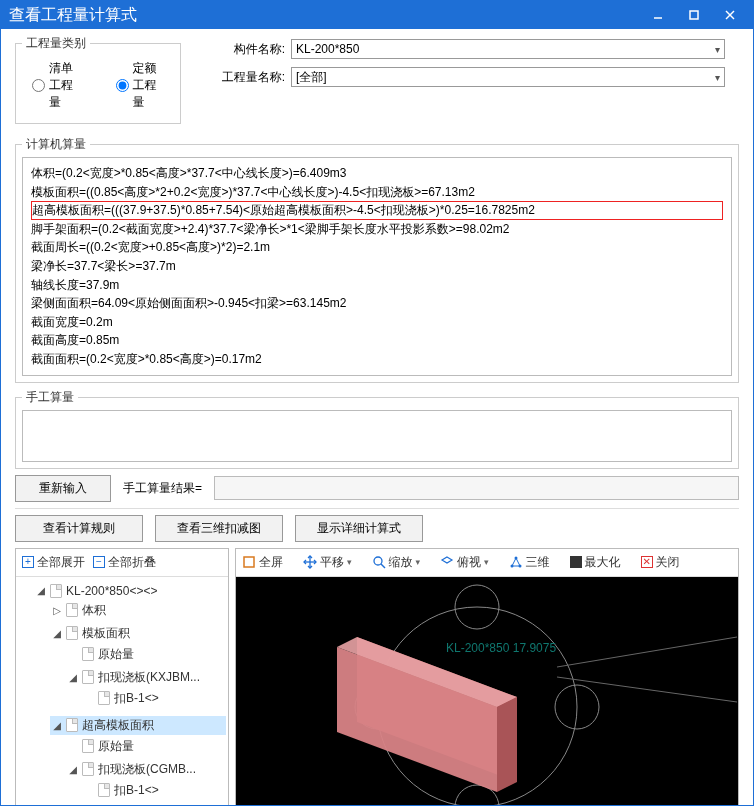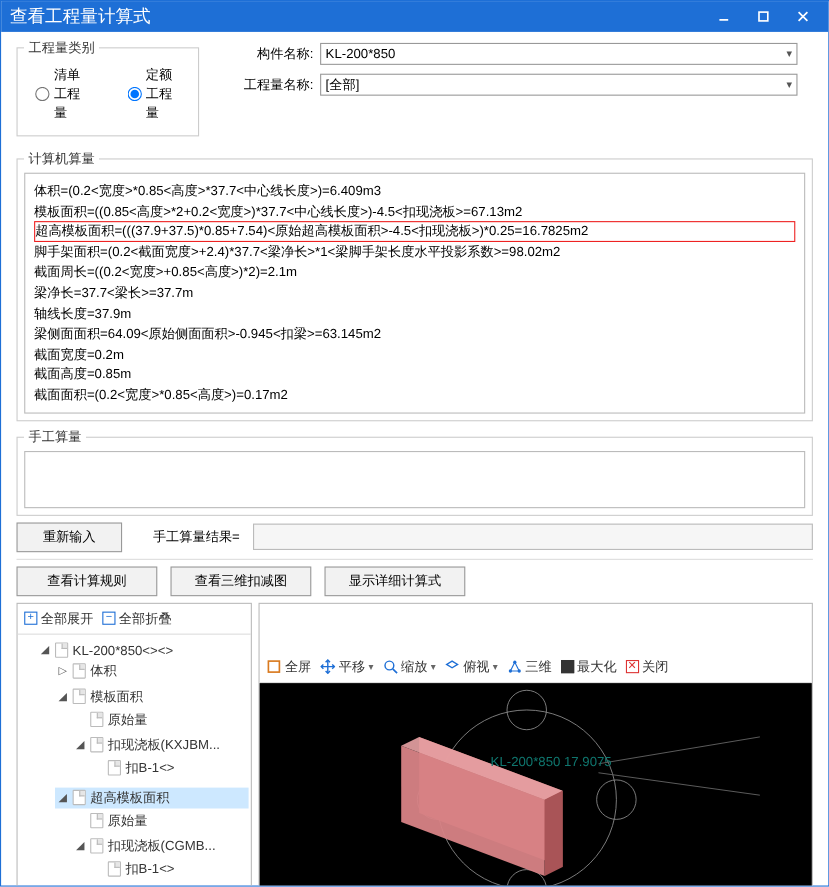--- a/index.html
+++ b/index.html
@@ -20,37 +20,37 @@
   .top-area { display: flex; gap: 0; }
   .left-col { width: 194px; }
   .right-col { flex: 1; padding-right: 14px; }
   .calc-lines { padding: 6px 8px; border: 1px solid #bbb; line-height: 1.55; min-height: 190px; }
   .calc-lines div { white-space: nowrap; overflow: hidden; }
   .hl { outline: 1px solid #e22; outline-offset: -1px; padding: 0 1px; }
   .manual-box { border: 1px solid #bbb; height: 52px; }
   .btnrow { display: flex; gap: 12px; align-items: center; margin: 6px 14px; }
   .btn { border: 1px solid #999; background: #f2f2f2; padding: 4px 18px; cursor: pointer; text-align: center; }
   .btn.wide { min-width: 128px; }
-  .result-lbl { margin-left: 16px; }
+  .result-lbl { margin-left: 0; }
   .result-val { flex: 1; border: 1px solid #bbb; height: 24px; background: #f6f6f6; padding: 0 4px; display:flex; align-items:center; }
   .splitter { height: 1px; background: #ddd; margin: 4px 14px; }
   .bottom-split { display: flex; height: 268px; margin: 6px 14px 0; gap: 6px; }
   .tree-panel { width: 214px; border: 1px solid #bbb; display: flex; flex-direction: column; }
   .tree-toolbar { height: 28px; border-bottom: 1px solid #ddd; display: flex; align-items: center; gap: 8px; padding: 0 6px; color: #1173d6; }
   .tree-toolbar .tbbtn { display: flex; align-items: center; gap: 3px; cursor: pointer; color: #333; }
   .tree { overflow: auto; flex: 1; padding: 4px 2px; color: #333; }
   .tree ul { list-style: none; padding-left: 16px; }
   .tree li { padding: 2px 0; white-space: nowrap; }
   .tree .node { display: flex; align-items: center; gap: 4px; padding: 1px 2px; }
   .tree .tw { display: inline-block; width: 10px; text-align: center; font-size: 10px; color: #555; }
   .tree .sel { background: #cde8ff; }
   .tree .pg { display:inline-flex; width:12px; height:14px; border:1px solid #bbb; border-radius:1px; position:relative; background:#fff; }
   .tree .pg::after { content:""; position:absolute; right:0; top:0; width:4px; height:4px; background:#e6e6e6; border-left:1px solid #bbb; border-bottom:1px solid #bbb; }
   .viewer-panel { flex: 1; border: 1px solid #bbb; display: flex; flex-direction: column; }
-  .viewer-toolbar { height: 28px; border-bottom: 1px solid #ddd; display: flex; align-items: center; gap: 8px; padding: 0 6px; color: #333; margin-top: 44px; }
+  .viewer-toolbar { height: 28px; border-bottom: 1px solid #ddd; display: flex; align-items: center; gap: 20px; padding: 0 6px; color: #333; }
   .viewer-toolbar .tbbtn { display: flex; align-items: center; gap: 3px; cursor: pointer; }
   .viewer-toolbar .caret { font-size: 9px; color: #666; }
   .viewer { flex: 1; background: #000; position: relative; overflow: hidden; }
   .viewer svg { width: 100%; height: 100%; display: block; }
   .viewer-label { position: absolute; color: #0f766e; font-size: 12px; left: 210px; top: 64px; }
   .sq { display:inline-flex; width:12px; height:12px; align-items:center; justify-content:center; border:1px solid; font-size:10px; line-height:10px; }
   .sq.plus { border-color:#1e6fd6; color:#1e6fd6; }
   .sq.minus { border-color:#1e6fd6; color:#1e6fd6; }
   .sq.black { border-color:#333; background:#333; }
   .sq.red { border-color:#d33; color:#d33; }

